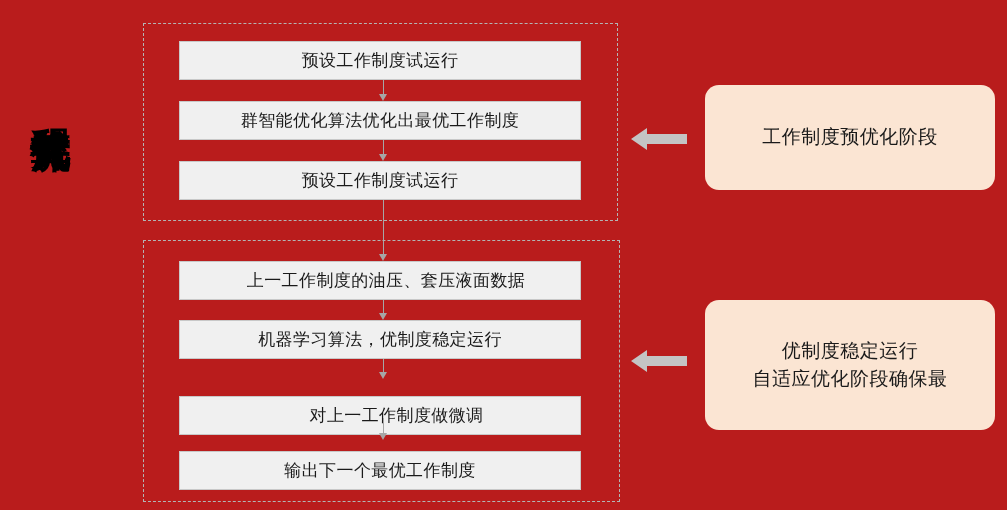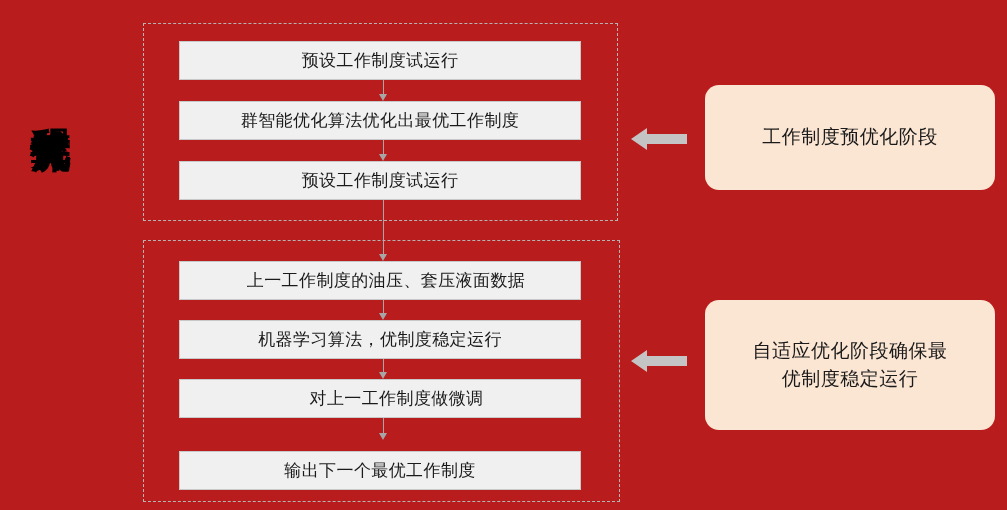--- a/index.html
+++ b/index.html
@@ -168,35 +168,35 @@
     <div class="head"></div>
   </div>
 
   <div class="step" style="top:320px;">机器学习算法，优制度稳定运行</div>
 
   <div class="conn" style="top:359px; height:20px;">
     <div class="line" style="height:13px;"></div>
     <div class="head"></div>
   </div>
 
-  <div class="step" style="top:379px;padding-left:33px;">对上一工作制度做微调</div>
+  <div class="step" style="top:396px;padding-left:33px;">对上一工作制度做微调</div>
 
   <div class="conn" style="top:418px; height:22px;">
     <div class="line" style="height:15px;"></div>
     <div class="head"></div>
   </div>
 
   <div class="step" style="top:440px;margin-top:11px;">输出下一个最优工作制度</div>
 
   <div class="block-arrow" id="block-arrow-2">
     <svg viewBox="0 0 56 26" preserveAspectRatio="none" aria-hidden="true">
       <polygon points="0,13 16,2 16,8 56,8 56,18 16,18 16,24" fill="#c4c4c4"></polygon>
     </svg>
   </div>
 
   <div class="callout" id="callout-2">
     <div>
+      <div>优制度稳定运行</div>
       <div>自适应优化阶段确保最</div>
-      <div>优制度稳定运行</div>
     </div>
   </div>
 
 </div>
 
 </body></html>

